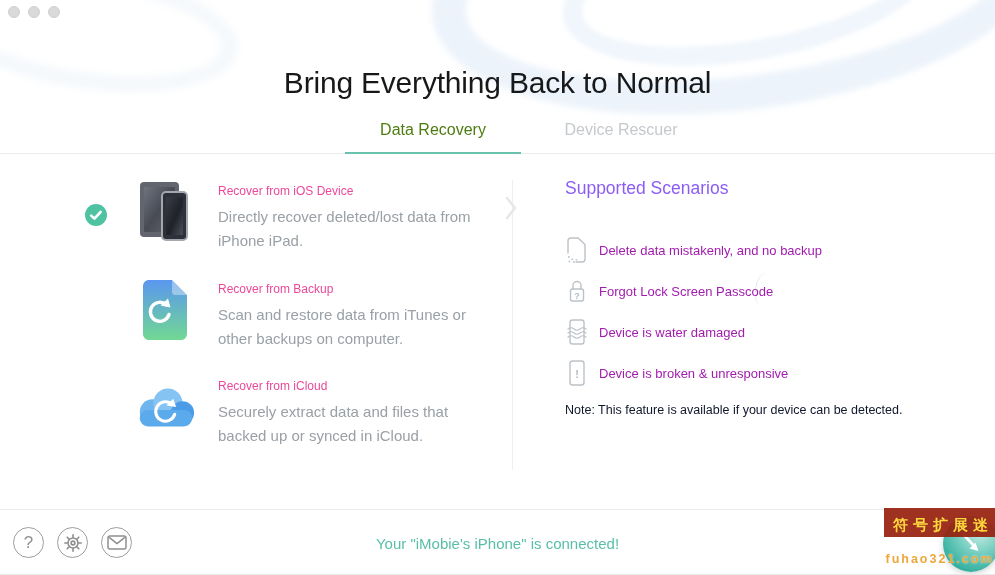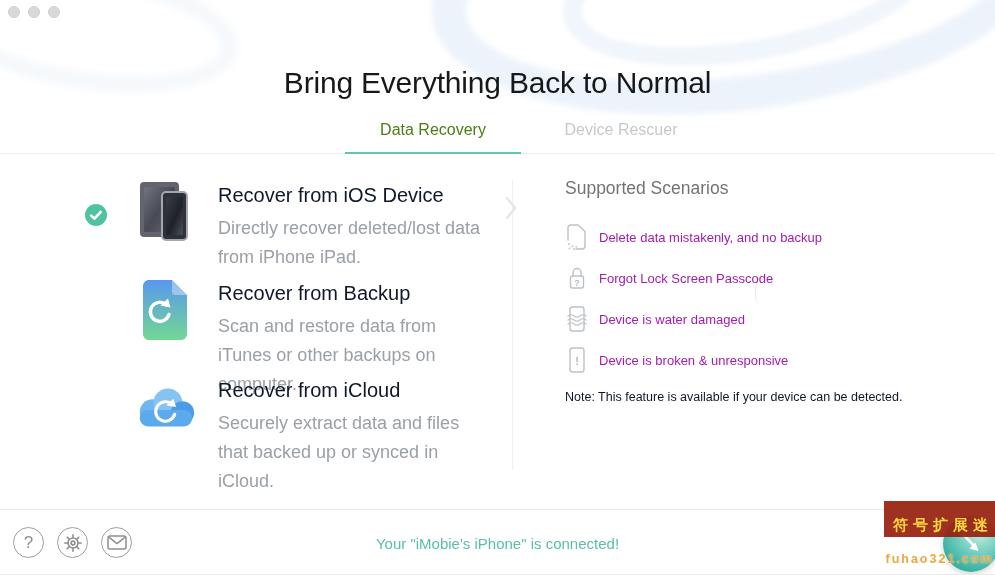--- a/index.html
+++ b/index.html
@@ -35,29 +35,29 @@
   .tab-inactive { left:533px; width:176px; color:#c4c9cd; }
 
   
   .mode-row { position:absolute; left:75px; width:437px; }
   .mode-row.r1 { top:178px; }
   .mode-row.r2 { top:276px; }
   .mode-row.r3 { top:373px; }
   .check-badge { position:absolute; left:10px; top:26px; width:22px; height:22px; }
   .mode-icon { position:absolute; left:58px; top:2px; width:64px; height:66px; display:flex; align-items:flex-start; justify-content:center; }
   .mode-text { position:absolute; left:143px; top:6px; width:268px; }
-  .mode-title { font-size:20px; font-weight:500; color:#0f172a; margin-bottom:7px; }
-  .mode-desc { font-size:18px; color:#9aa0a6; line-height:1.6; }
+  .mode-title { font-size:12px; font-weight:500; color:#ec4899; margin-bottom:7px; }
+  .mode-desc { font-size:15px; color:#9aa0a6; line-height:1.6; }
 
   .v-divider { position:absolute; left:512px; top:180px; width:1px; height:290px; background:#efefef; }
   .row-chevron { position:absolute; left:505px; top:196px; }
 
   
   .scenarios { position:absolute; left:565px; top:178px; width:400px; }
-  .scenarios-heading { font-size:17.5px; font-weight:400; color:#737373; margin-bottom:24px; }
+  .scenarios-heading { font-size:17.5px; font-weight:400; color:#8b5cf6; margin-bottom:37px; }
   .scenario-item { display:flex; align-items:center; margin-bottom:13px; height:28px; }
   .scenario-icon { width:26px; height:28px; flex:0 0 26px; display:flex; align-items:center; }
   .scenario-label { font-size:13px; color:#a21caf; margin-left:8px; }
   .scenarios-note { font-size:12.5px; color:#0f172a; margin-top:16px; }
 
   
   .footer-border { position:absolute; left:0; top:509px; width:100%; height:1px; background:#e9e9e9; }
   .footer-btns { position:absolute; left:13px; top:527px; display:flex; gap:13px; }
   .circle-btn { width:31px; height:31px; border-radius:50%; border:1.5px solid #9d9d9d;
     display:flex; align-items:center; justify-content:center; color:#8f8f8f; background:#fff; cursor:pointer; }
@@ -65,21 +65,21 @@
   .status-text { position:absolute; top:535px; left:0; width:100%; text-align:center;
     font-size:15px; color:#58bfa6; }
 
   .corner-btn { position:absolute; right:-4px; bottom:2px; width:56px; height:56px; border-radius:50%;
     background:radial-gradient(circle at 65% 28%, #c8ece4 0%, #7fd2c4 35%, #35b0a0 75%, #239488 100%);
     box-shadow:0 2px 6px rgba(0,0,0,0.18); cursor:pointer; }
   .corner-btn svg { position:absolute; left:0; top:0; }
 
   .watermark { position:absolute; right:0; bottom:8px; text-align:center; z-index:5; }
   .wm-band { display:inline-block; background:rgba(150,31,13,0.92); color:#ffd83d;
-    font-weight:bold; font-size:15px; letter-spacing:5px; padding:15px 2px 2px 9px; }
+    font-weight:bold; font-size:15px; letter-spacing:5px; padding:8px 2px 2px 9px; }
   .wm-url { color:#eda63a; font-weight:bold; font-size:12.5px; letter-spacing:2px; margin-top:15px;
     text-shadow:0 0 2px rgba(255,255,255,0.8); }
 
   svg { display:block; }
 </style>
 </head>
 <body>
 
 <div class="app">
 

